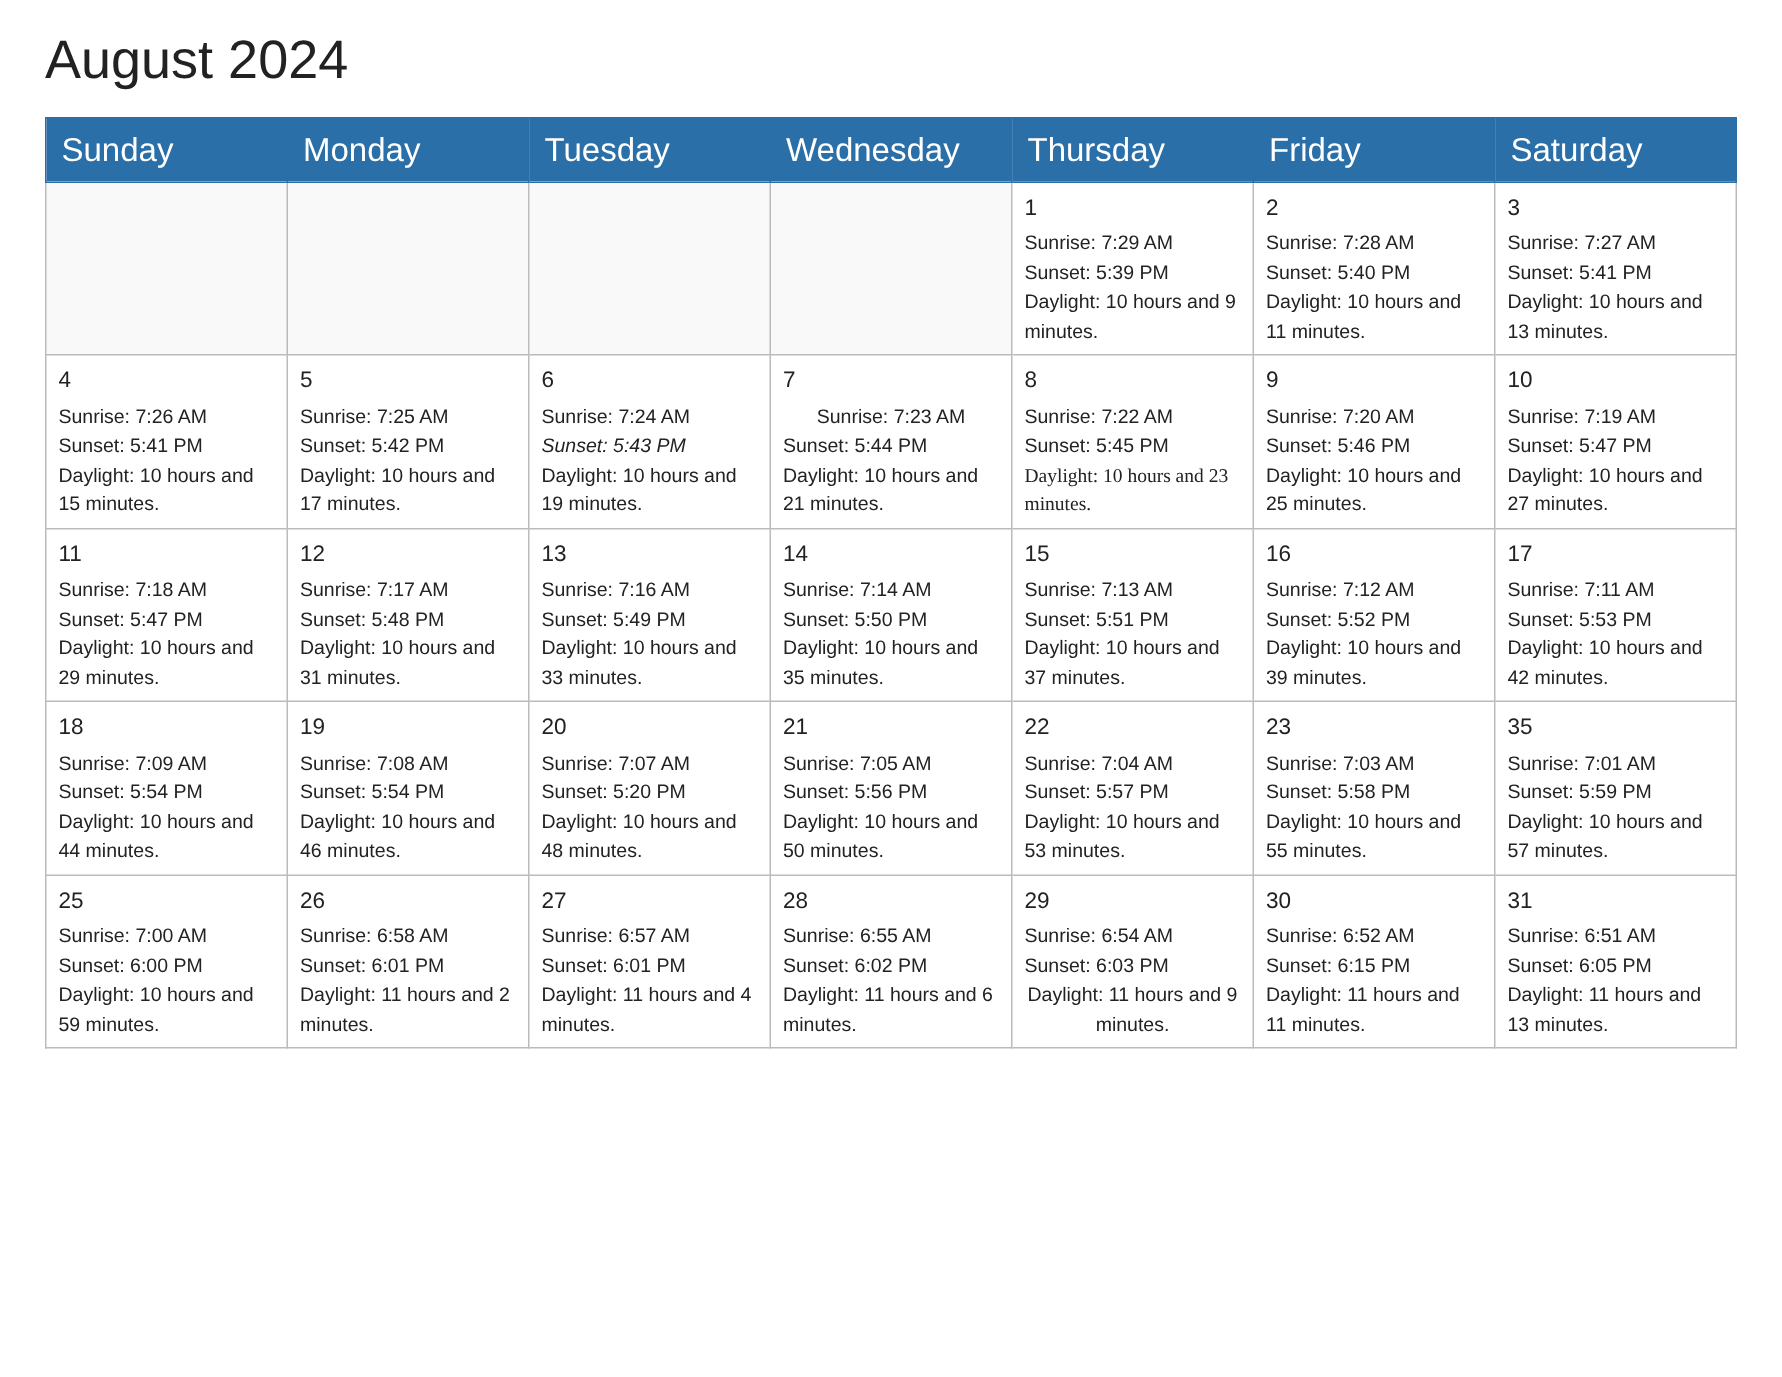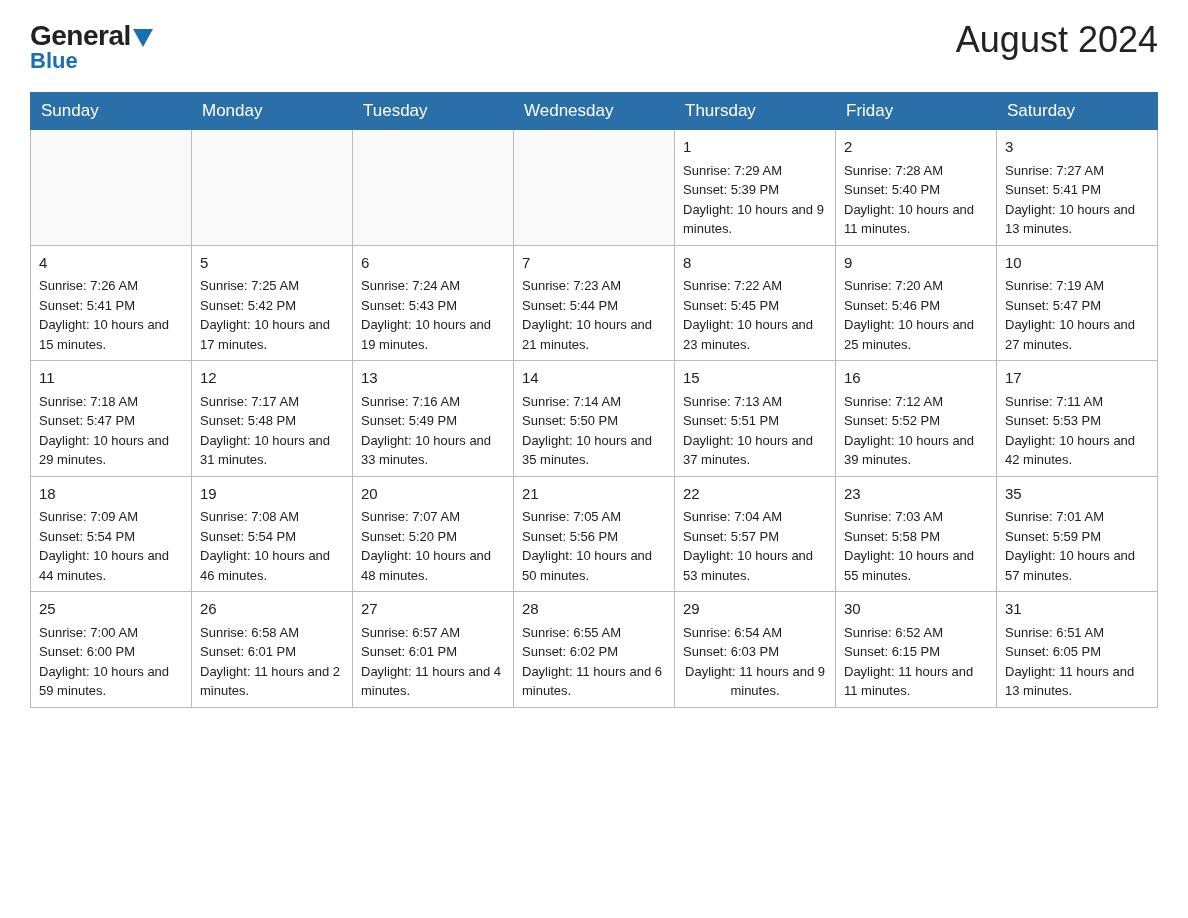--- a/index.html
+++ b/index.html
@@ -60,21 +60,21 @@
       margin-top: 4px;
     }
     .calendar {
       width: 100%;
       border-collapse: collapse;
       border: 1px solid #bbb;
     }
     .calendar th {
       background: #2a6fa8;
       color: #fff;
-      font-size: 17px;
+      font-size: 22px;
       font-weight: normal;
       padding: 8px 10px;
       text-align: left;
       border: 1px solid #2a6fa8;
     }
     .calendar td {
       vertical-align: top;
       border: 1px solid #bbb;
       padding: 6px 8px;
       width: calc(100% / 7);
@@ -90,27 +90,20 @@
       margin-bottom: 2px;
     }
     .cell-empty {
       background: #f9f9f9;
     }
   </style>
 </head>
 <body>
 
 <div class="header">
-  <div class="logo">
-    <div class="logo-text">
-      <span class="logo-general">General</span>
-      <div class="logo-triangle"></div>
-    </div>
-    <span class="logo-subtitle">Blue</span>
-  </div>
   <div class="title-area">
     <div class="month-title">August 2024</div>
   </div>
 </div>
 
 <table class="calendar">
   <thead>
     <tr>
     <th>Sunday</th>
         <th>Monday</th>
@@ -155,34 +148,34 @@
         </td>
         <td>
           <span class="day-num">5</span>
           <span style="display: block;">Sunrise: 7:25 AM</span>
           <span style="display: block;">Sunset: 5:42 PM</span>
           <span style="display: block;">Daylight: 10 hours and 17 minutes.</span>
         </td>
         <td>
           <span class="day-num">6</span>
           <span style="display: block;">Sunrise: 7:24 AM</span>
-          <span style="display: block;">Sunset: 5:43 PM</span>
+          <span style="display: block; font-style: italic;">Sunset: 5:43 PM</span>
           <span style="display: block;">Daylight: 10 hours and 19 minutes.</span>
         </td>
         <td>
           <span class="day-num">7</span>
-          <span style="display: block;">Sunrise: 7:23 AM</span>
+          <span style="display: block; text-align: center;">Sunrise: 7:23 AM</span>
           <span style="display: block;">Sunset: 5:44 PM</span>
           <span style="display: block;">Daylight: 10 hours and 21 minutes.</span>
         </td>
         <td>
           <span class="day-num">8</span>
           <span style="display: block;">Sunrise: 7:22 AM</span>
           <span style="display: block;">Sunset: 5:45 PM</span>
-          <span style="display: block;">Daylight: 10 hours and 23 minutes.</span>
+          <span style="display: block; font-family: Liberation Serif, serif;">Daylight: 10 hours and 23 minutes.</span>
         </td>
         <td>
           <span class="day-num">9</span>
           <span style="display: block;">Sunrise: 7:20 AM</span>
           <span style="display: block;">Sunset: 5:46 PM</span>
           <span style="display: block;">Daylight: 10 hours and 25 minutes.</span>
         </td>
         <td>
           <span class="day-num">10</span>
           <span style="display: block;">Sunrise: 7:19 AM</span>

